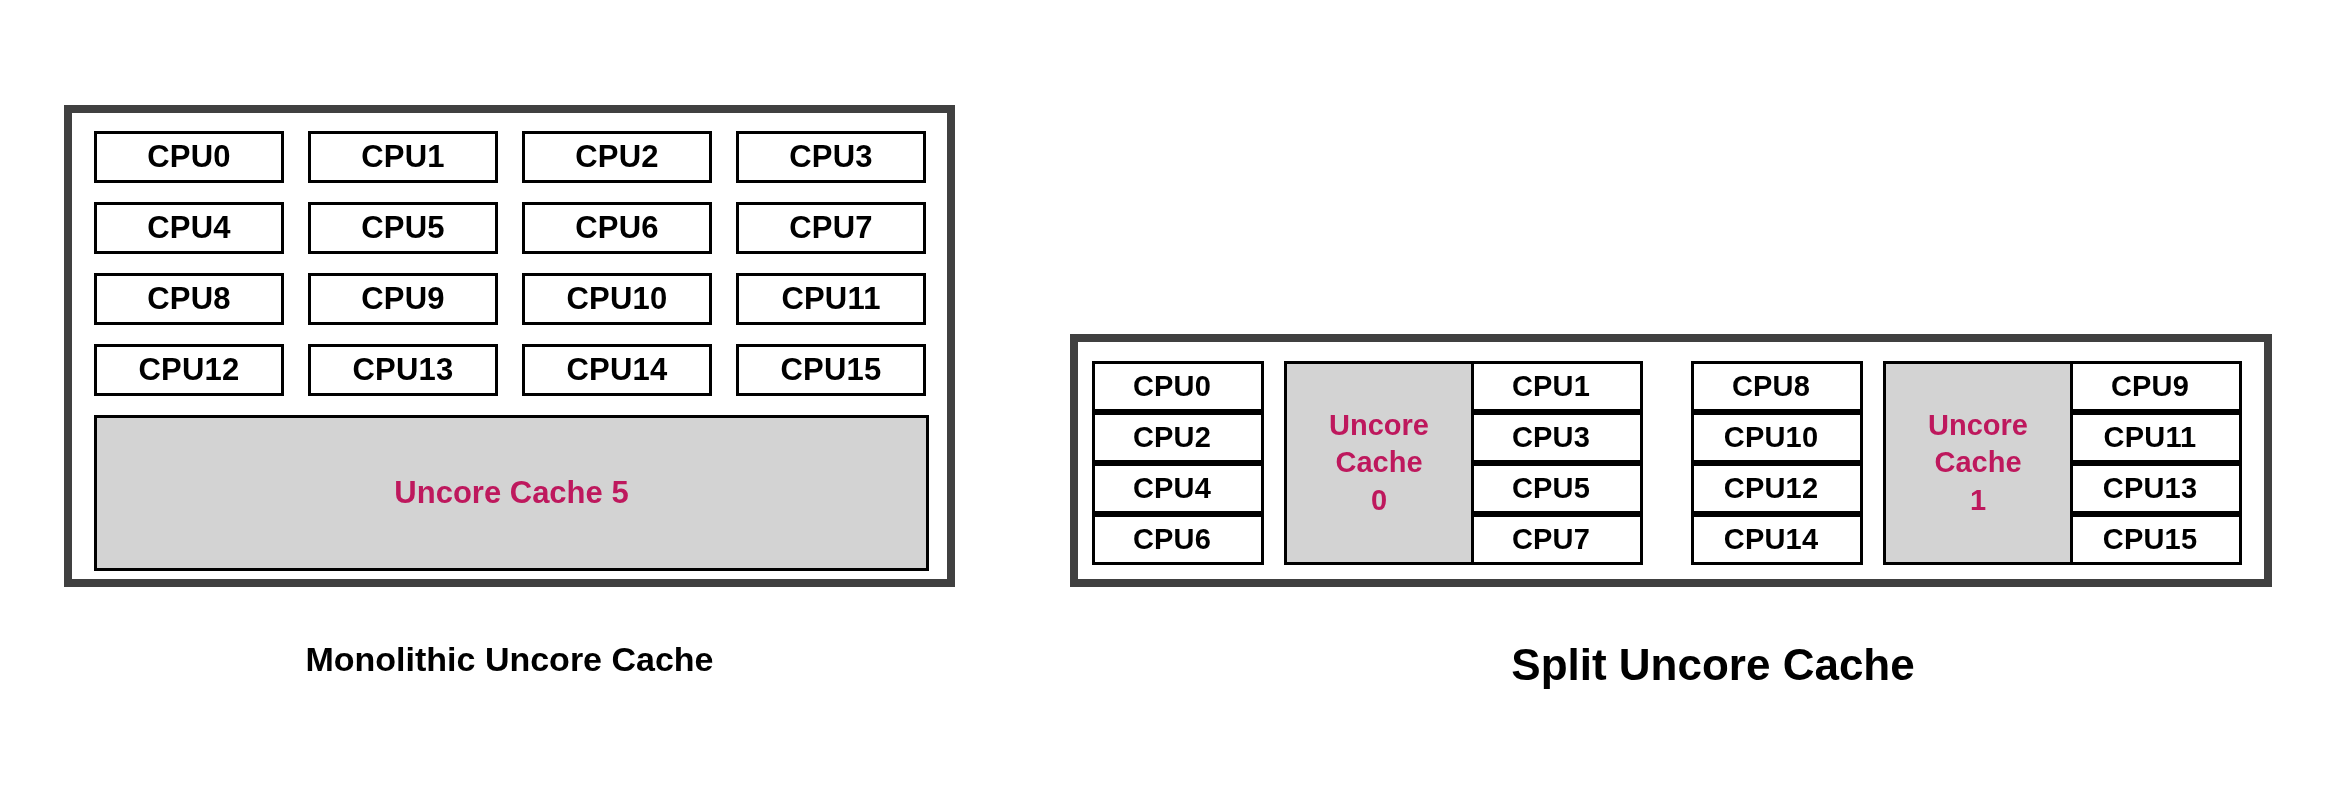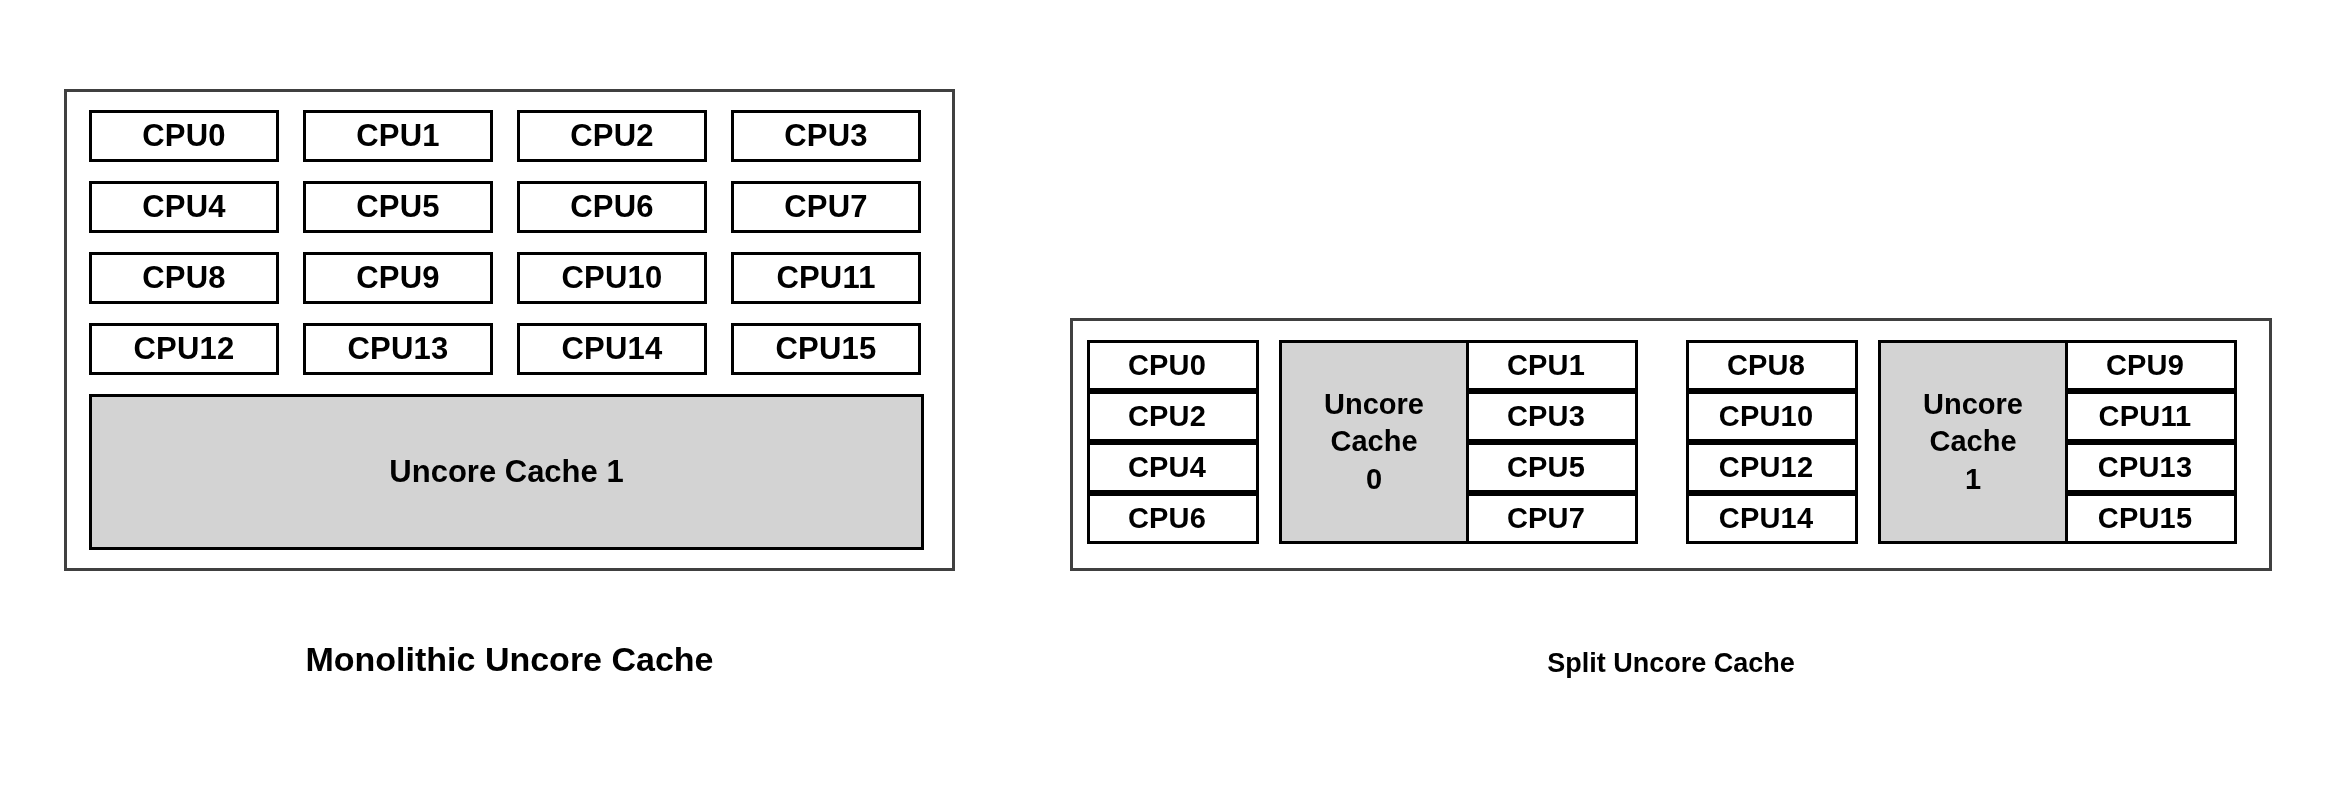--- a/index.html
+++ b/index.html
@@ -11,22 +11,23 @@
     width: 2348px;
     height: 802px;
     position: relative;
     font-family: "Liberation Sans", sans-serif;
     overflow: hidden;
   }
 
   .outer-frame {
     position: absolute;
     box-sizing: border-box;
-    border: 3px solid #404040;
+    border: 8px solid #404040;
     background: #ffffff;
+    margin-top: 16px;
   }
 
   .cpu-box {
     position: absolute;
     box-sizing: border-box;
     border: 3px solid #000000;
     background: #ffffff;
     display: flex;
     align-items: center;
     justify-content: center;
@@ -39,21 +40,21 @@
   .cache-box {
     position: absolute;
     box-sizing: border-box;
     border: 3px solid #000000;
     background: #d3d3d3;
     display: flex;
     flex-direction: column;
     align-items: center;
     justify-content: center;
     font-weight: bold;
-    color: #000000;
+    color: #be185d;
     white-space: nowrap;
   }
 
   .caption {
     position: absolute;
     font-weight: bold;
     color: #000000;
     white-space: nowrap;
     text-align: center;
   }
@@ -80,23 +81,22 @@
   .split-cpu .cpu-label { padding-right: 12px; }
   .split-cache { width: 190px; height: 204px; font-size: 29px; }
   .split-cache .cache-line { line-height: 1.28; }
 
   
   #caption-monolithic {
     left: 64px; top: 640px; width: 891px;
     font-size: 34px;
   }
   #caption-split {
-    left: 1070px; top: 640px; width: 1202px;
-    font-size: 27px;
-    margin-top: 8px;
+    left: 1112px; top: 640px; width: 1202px;
+    font-size: 44px;
   }
 </style>
 </head>
 <body>
 
 <div class="outer-frame" id="monolithic-frame">
 
   <div class="cpu-box mono-cpu" style="left:22px;  top:18px;">
       <span class="cpu-label">CPU0</span>
     </div>
@@ -143,21 +143,21 @@
       <span class="cpu-label">CPU13</span>
     </div>
   <div class="cpu-box mono-cpu" style="left:450px; top:231px;">
       <span class="cpu-label">CPU14</span>
     </div>
   <div class="cpu-box mono-cpu" style="left:664px; top:231px;">
       <span class="cpu-label">CPU15</span>
     </div>
 
   <div class="cache-box" id="monolithic-cache" style="left:22px; top:302px; width:835px; height:156px;">
-    <span class="cache-line">Uncore Cache 1</span>
+    <span class="cache-line">Uncore Cache 5</span>
   </div>
 </div>
 
 <div class="caption" id="caption-monolithic">Monolithic Uncore Cache</div>
 
 <div class="outer-frame" id="split-frame">
 
   <div class="cpu-box split-cpu" style="left:14px; top:19px;">
       <span class="cpu-label">CPU0</span>
     </div>

